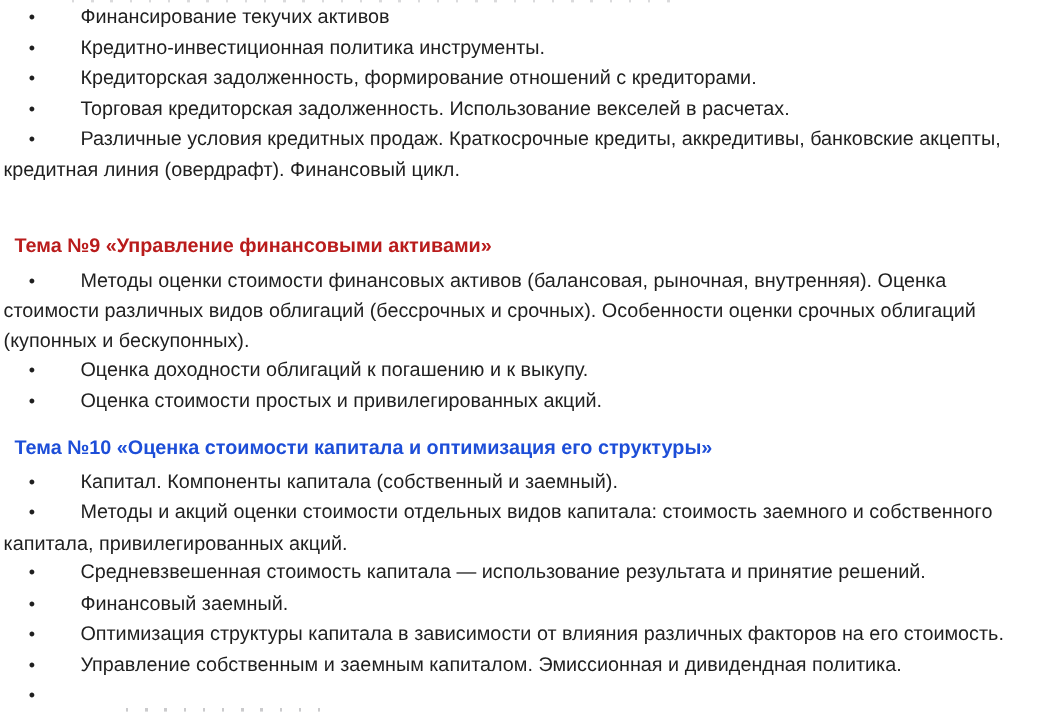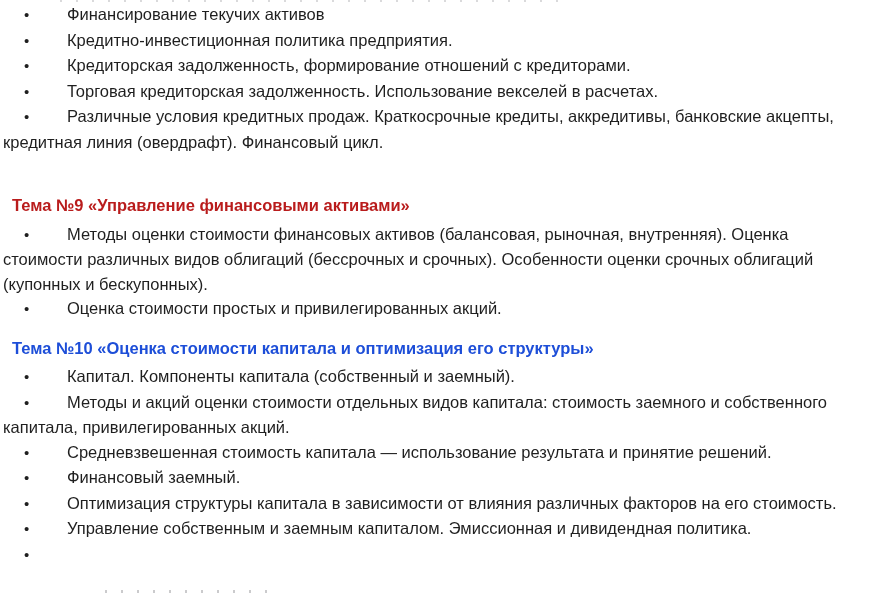--- a/index.html
+++ b/index.html
@@ -54,34 +54,35 @@
 </style>
 </head>
 <body>
 
 <div class="doc" style="color: rgb(31, 31, 31);">
 
   <div class="sliver sliver-top"></div>
 
   <div>
     <div class="li"><span class="bullet">•</span><span class="t">Финансирование текучих активов</span></div>
-    <div class="li"><span class="bullet">•</span><span class="t">Кредитно-инвестиционная политика предприятия.</span></div>
+    <div class="li"><span class="bullet">•</span><span class="t">Кредитно-инвестиционная политика инструменты.</span></div>
     <div class="li"><span class="bullet">•</span><span class="t">Кредиторская задолженность, формирование отношений с кредиторами.</span></div>
     <div class="li"><span class="bullet">•</span><span class="t">Торговая кредиторская задолженность. Использование векселей в расчетах.</span></div>
     <div class="li"><span class="bullet">•</span><span class="t">Различные условия кредитных продаж. Краткосрочные кредиты, аккредитивы, банковские акцепты,
 кредитная линия (овердрафт). Финансовый цикл.</span></div>
   </div>
 
   <div class="spacer-a"></div>
 
   <div>
     <div class="heading" style="color: #b91c1c;">Тема №9 «Управление финансовыми активами»</div>
     <div class="li"><span class="bullet">•</span><span class="t">Методы оценки стоимости финансовых активов (балансовая, рыночная, внутренняя). Оценка
 стоимости различных видов облигаций (бессрочных и срочных). Особенности оценки срочных облигаций
 (купонных и бескупонных).</span></div>
+    <div class="li"><span class="bullet">•</span><span class="t">Оценка доходности облигаций к погашению и к выкупу.</span></div>
     <div class="li"><span class="bullet">•</span><span class="t">Оценка стоимости простых и привилегированных акций.</span></div>
   </div>
 
   <div class="spacer-b"></div>
 
   <div>
     <div class="heading" style="color: #1d4ed8;">Тема №10 «Оценка стоимости капитала и оптимизация его структуры»</div>
     <div class="li"><span class="bullet">•</span><span class="t">Капитал. Компоненты капитала (собственный и заемный).</span></div>
     <div class="li"><span class="bullet">•</span><span class="t">Методы и акций оценки стоимости отдельных видов капитала: стоимость заемного и собственного
 капитала, привилегированных акций.</span></div>

